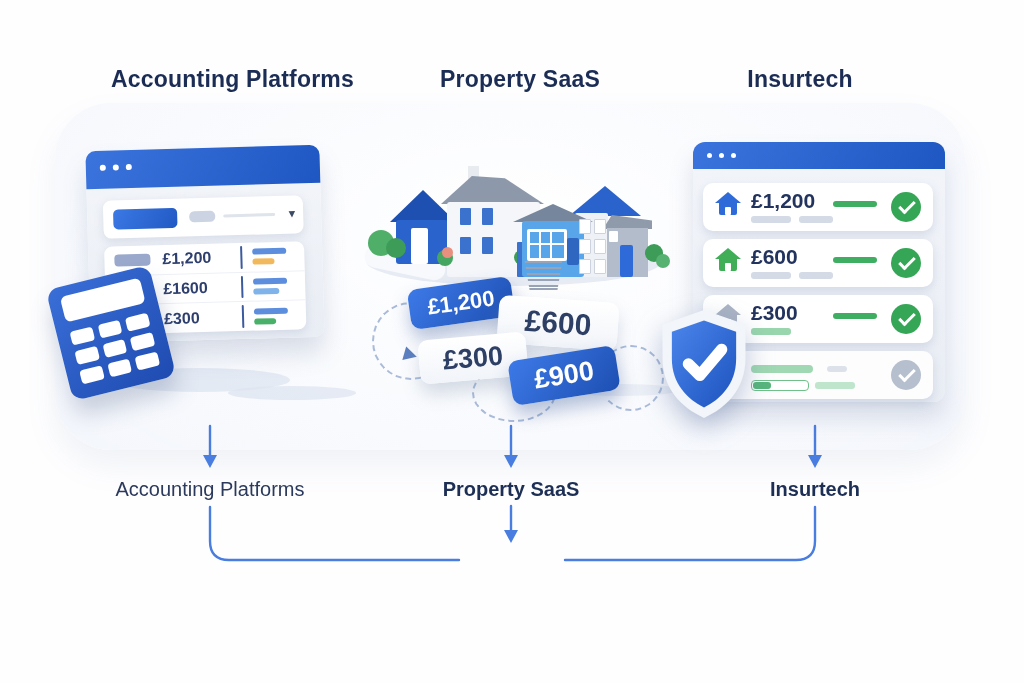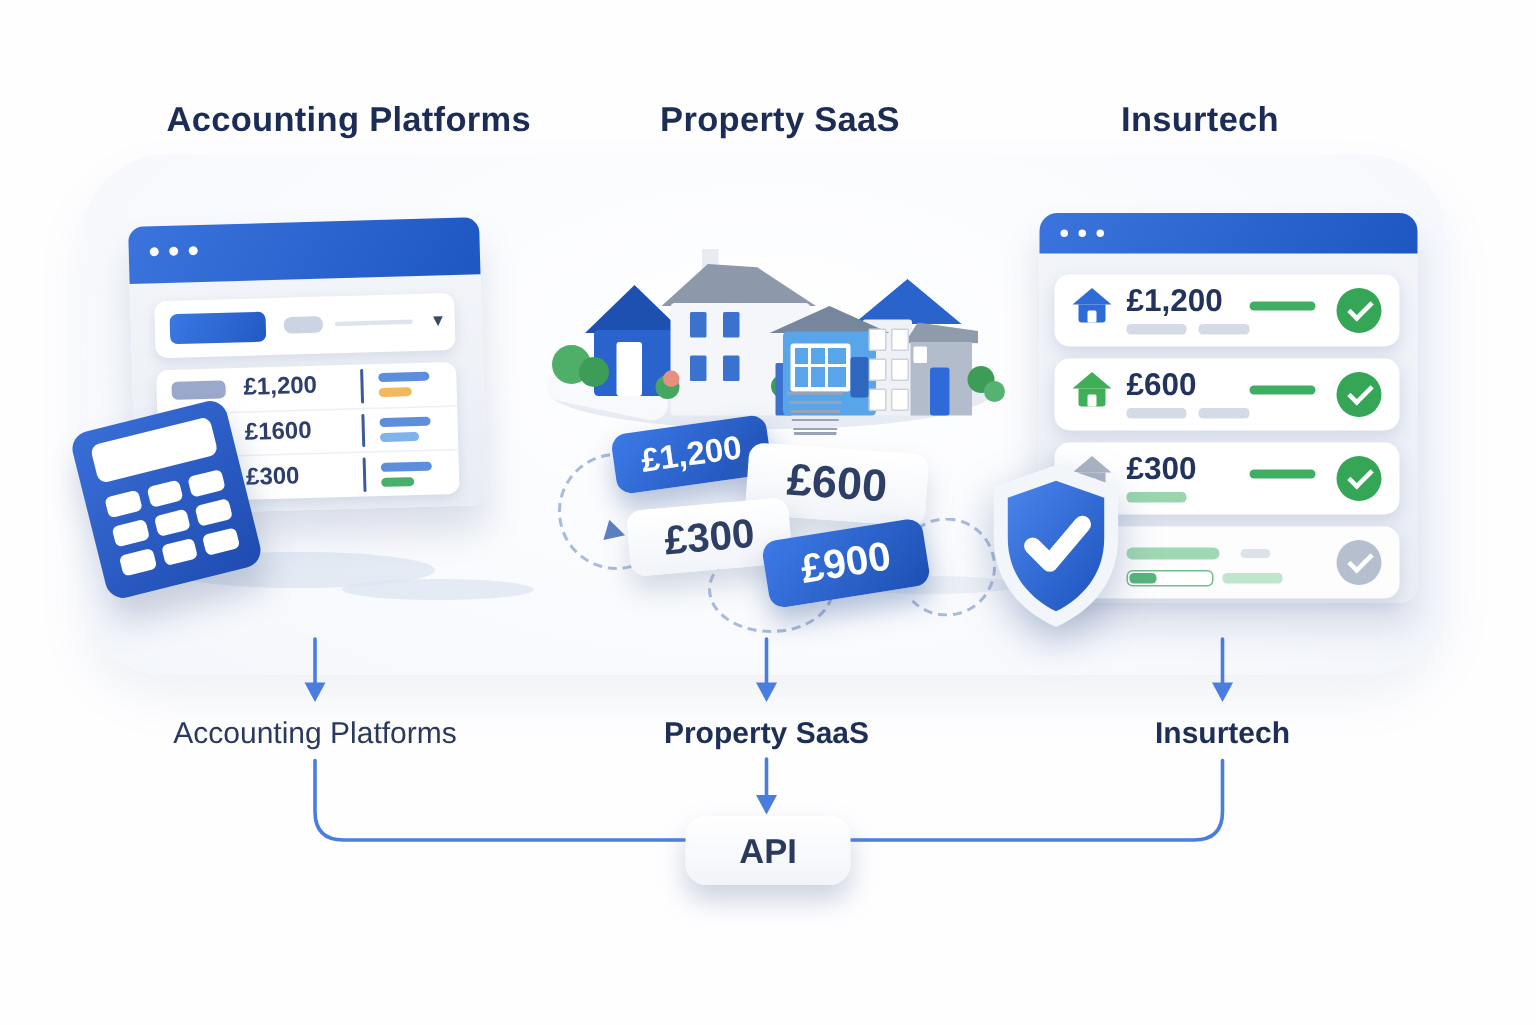--- a/index.html
+++ b/index.html
@@ -392,15 +392,14 @@
       <polygon points="504,455 518,455 511,468"></polygon>
       <polygon points="808,455 822,455 815,468"></polygon>
       <polygon points="504,530 518,530 511,543"></polygon>
     </g>
   </svg>
 
   <div class="flow-label fl-left">Accounting Platforms</div>
   <div class="flow-label fl-mid">Property SaaS</div>
   <div class="flow-label fl-right">Insurtech</div>
 
-  <div class="api-box">API</div>
 
 </div>
 
 </body></html>

